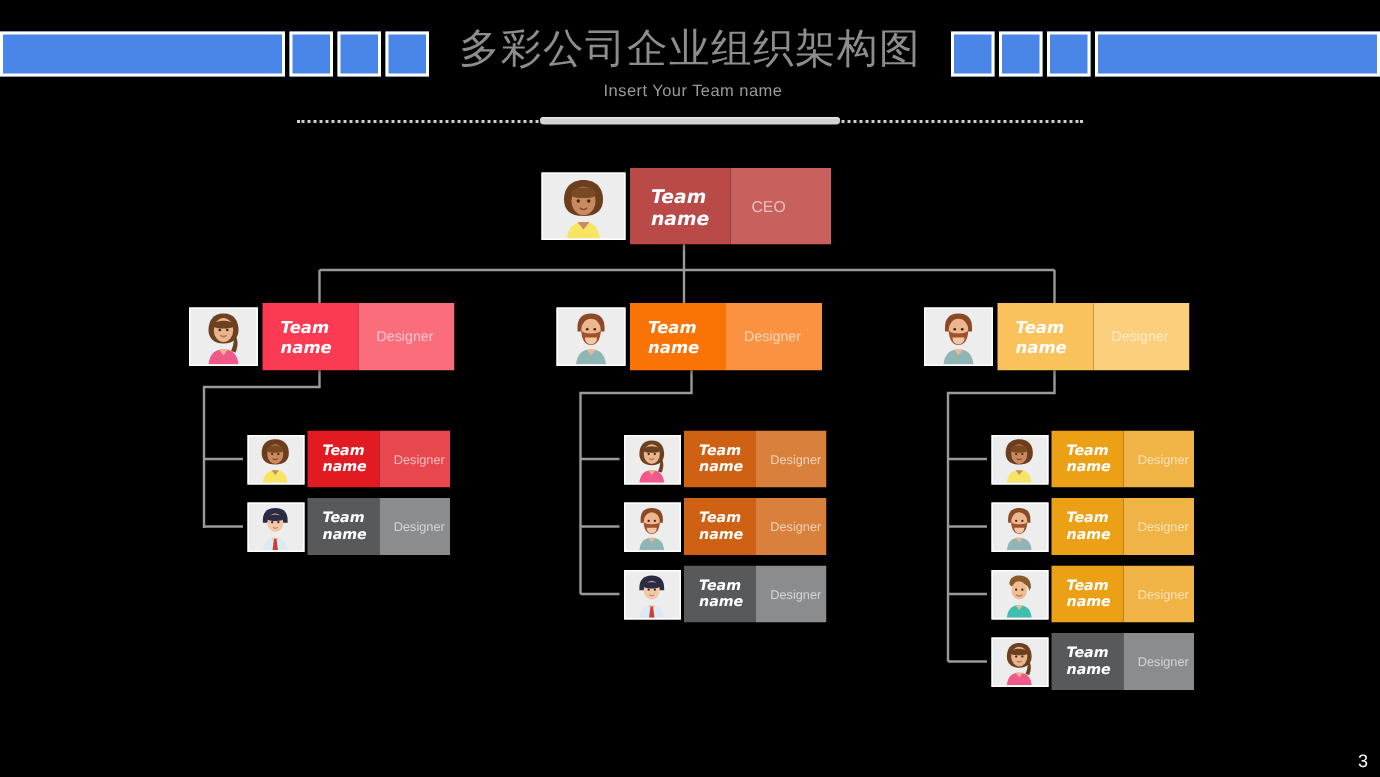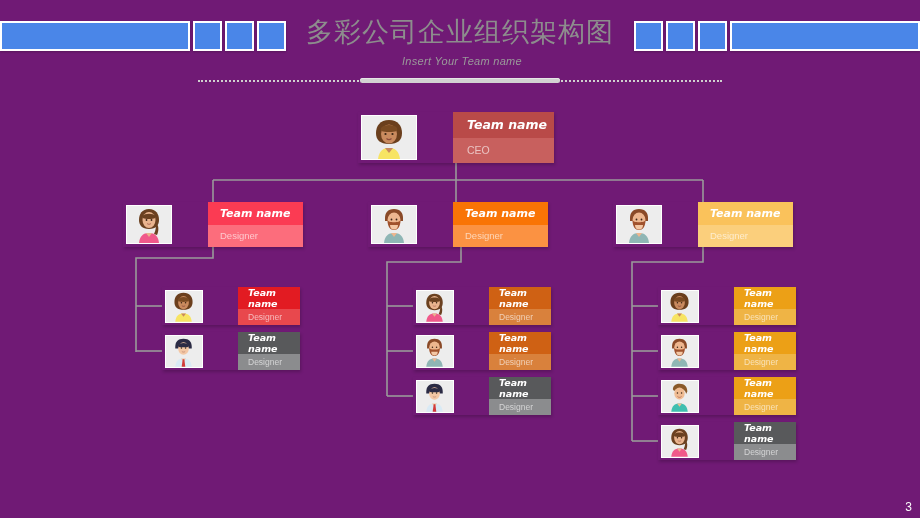--- a/index.html
+++ b/index.html
@@ -2,21 +2,21 @@
 <html><head>
 <meta charset="utf-8">
 <style>
   html,body{margin:0;padding:0;}
   body{
     width:920px;height:518px;overflow:hidden;
     background:#f1f1f1;
     font-family:"Liberation Sans","DejaVu Sans",sans-serif;
     position:relative;
   }
-  .slide{position:absolute;inset:0;background:#701a75;}
+  .slide{position:absolute;inset:0;background:#000000;}
 
   
   .hdr-left,.hdr-right{position:absolute;top:21px;height:30px;display:flex;align-items:center;}
   .hdr-left{left:0;}
   .hdr-right{right:0;}
   .bar{
     background:#4a86e8;height:30px;
     box-shadow:0 1px 2px rgba(0,0,0,.22);
     border:2px solid #ffffff;box-sizing:border-box;
   }
@@ -25,21 +25,21 @@
   .hdr-right .bar.sq{margin-left:0;margin-right:3px;}
   .hdr-left .bar.long{margin-right:0;}
 
   .title{
     position:absolute;left:0;right:0;top:14px;text-align:center;
     font-size:27px;color:#8d8d8d;letter-spacing:1px;
     font-family:"DejaVu Sans","Liberation Sans",sans-serif;
   }
   .subtitle{
     position:absolute;left:4px;right:0;top:55px;text-align:center;
-    font-size:11px;color:#9a9a9a;letter-spacing:.3px;font-style:italic;
+    font-size:11px;color:#9a9a9a;letter-spacing:.3px;
   }
   .divider{position:absolute;top:78px;left:198px;width:524px;height:6px;}
   .divider .dots{
     position:absolute;top:2px;left:0;right:0;height:0;
     border-top:2px dotted #cfcfcf;
   }
   .divider .pill{
     position:absolute;left:162px;top:0;width:200px;height:5px;
     background:#d2d2d2;border-radius:3px;
     box-shadow:inset 0 1px 0 #e6e6e6;
@@ -51,21 +51,21 @@
 
   
   .lines{position:absolute;inset:0;pointer-events:none;}
 
   
   .card{
     position:absolute;display:flex;align-items:stretch;
     box-shadow:1px 2px 3px rgba(0,0,0,.20);
     overflow:hidden;
   }
-  .card .rows{flex:1;display:flex;flex-direction:column;margin-left:33px;}
+  .card .rows{flex:1;display:flex;}
   .card .r-top{flex:1;display:flex;align-items:center;}
   .card .r-bot{flex:1;display:flex;align-items:center;text-align:right;}
   .card .nm{
     font-family:"DejaVu Sans","Liberation Sans",sans-serif;
     color:#ffffff;font-style:italic;font-weight:bold;
   }
   .card .ro{color:rgba(255,255,255,.62);}
 
   .ava{
     background:#ededed;border:1px solid #ffffff;box-sizing:border-box;

